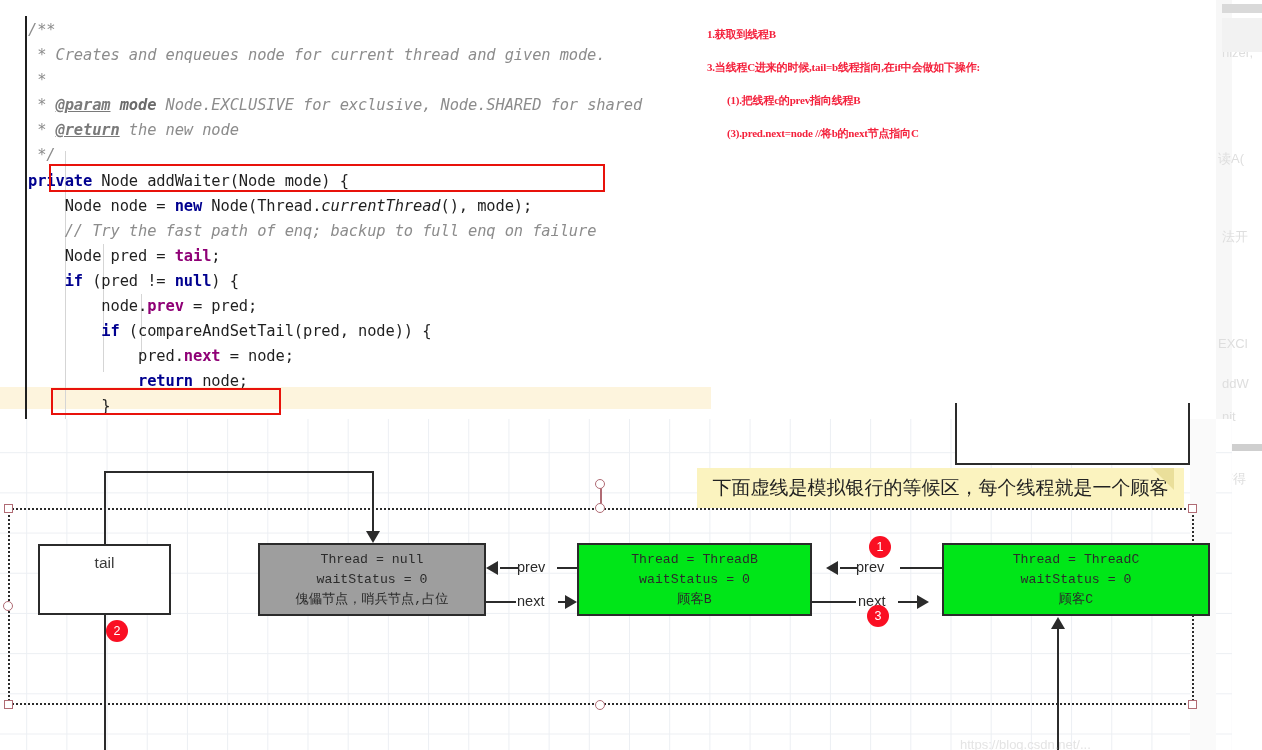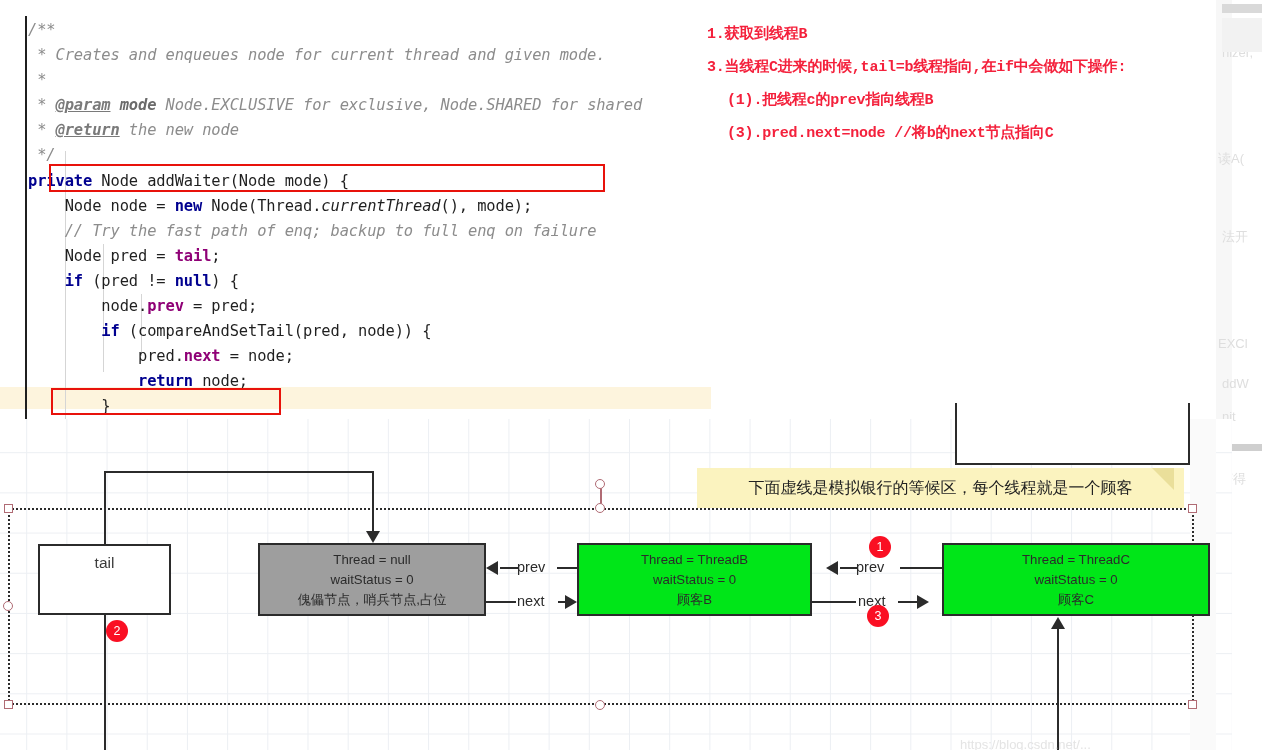--- a/index.html
+++ b/index.html
@@ -21,22 +21,22 @@
   .cm b{color:#7a7a7a;font-style:italic;font-weight:bold;text-decoration:underline;}
   .kw{color:#00008f;font-weight:bold;}
   .fld{color:#8f0076;font-weight:bold;}
   .id{color:#1f1f1f;}
   .itl{font-style:italic;color:#1f1f1f;}
 
   .redbox{position:absolute;border:2.2px solid #e8120b;box-sizing:border-box;}
 
   
   #annot{position:absolute;left:707px;top:18px;width:500px;}
-  .annot-line{color:#f4213c;font-weight:bold;font-size:15px;line-height:33px;
-     font-family:Liberation Mono, monospace;white-space:nowrap;letter-spacing:-0.2px;}
+  .annot-line{color:#f4213c;font-weight:bold;font-size:11px;line-height:33px;
+     font-family:Liberation Serif, serif;white-space:nowrap;letter-spacing:-0.2px;}
   .annot-sub{padding-left:20px;}
 
   
   .ghost{position:absolute;color:#dedede;font-size:13px;white-space:nowrap;
      font-family:"Liberation Sans",sans-serif;}
   #ghostcol{position:absolute;left:1216px;top:0;width:46px;height:554px;overflow:hidden;}
   #ghost-shade{position:absolute;left:1216px;top:0;width:16px;height:750px;background:#f7f7f7;}
   #ghost-bar1{position:absolute;left:1222px;top:4px;width:40px;height:9px;background:#d9d9d9;}
   #ghost-bar2{position:absolute;left:1222px;top:18px;width:40px;height:34px;background:#f2f2f2;}
   #ghost-bar3{position:absolute;left:1228px;top:444px;width:34px;height:7px;background:#cfcfcf;}
@@ -53,40 +53,40 @@
   
   #sel-rect{position:absolute;left:8px;top:508px;width:1186px;height:197px;
      box-sizing:border-box;border:2px dotted #2b2b2b;}
   .handle-sq{position:absolute;width:9px;height:9px;background:#fff;border:1.6px solid #b06b74;box-sizing:border-box;}
   .handle-ci{position:absolute;width:10px;height:10px;border-radius:50%;background:#fff;border:1.6px solid #b06b74;box-sizing:border-box;}
   #rot-stem{position:absolute;left:600px;top:487px;width:1.6px;height:18px;background:#b06b74;}
 
   
   .nodebox{position:absolute;box-sizing:border-box;border:2.4px solid #2b2b2b;
      display:flex;flex-direction:column;align-items:center;justify-content:center;
-     font-family:Liberation Sans, sans-serif;color:#2b2b2b;}
+     font-family:Liberation Mono, monospace;color:#2b2b2b;}
   .nodebox .ln{font-size:13.2px;line-height:20px;white-space:nowrap;}
   #node-dummy{left:258px;top:543px;width:228px;height:73px;background:#9e9e9e;}
   #node-b{left:577px;top:543px;width:235px;height:73px;background:#00e618;}
   #node-c{left:942px;top:543px;width:268px;height:73px;background:#00e618;}
 
   #headtail{position:absolute;left:38px;top:544px;width:133px;height:71px;
      box-sizing:border-box;border:2.4px solid #2b2b2b;background:#fff;}
   #headtail .cell{height:50%;display:flex;align-items:center;justify-content:center;
      font-size:15.5px;color:#3b3b3b;box-sizing:border-box;}
   #headtail .cell.top{border-bottom:2.2px solid #2b2b2b;}
 
   
   #topbox{position:absolute;left:955px;top:403px;width:235px;height:62px;
      box-sizing:border-box;border:2.6px solid #2b2b2b;border-top:none;background:#fff;}
 
   
   #note{position:absolute;left:697px;top:468px;width:487px;height:40px;background:#fbf3bf;
      display:flex;align-items:center;justify-content:center;}
-  #note-text{font-size:16px;color:#222;white-space:nowrap;font-family:"Liberation Sans",sans-serif;}
+  #note-text{font-size:19px;color:#222;white-space:nowrap;font-family:"Liberation Sans",sans-serif;}
   #note-fold{position:absolute;left:1152px;top:468px;width:0;height:0;
      border-top:22px solid #eadf9a;border-left:22px solid transparent;}
 
   
   .ln-h{position:absolute;height:2.4px;background:#2b2b2b;}
   .ln-v{position:absolute;width:2.4px;background:#2b2b2b;}
   .arr-l{position:absolute;width:0;height:0;border-top:7px solid transparent;
      border-bottom:7px solid transparent;border-right:12px solid #2b2b2b;}
   .arr-r{position:absolute;width:0;height:0;border-top:7px solid transparent;
      border-bottom:7px solid transparent;border-left:12px solid #2b2b2b;}

